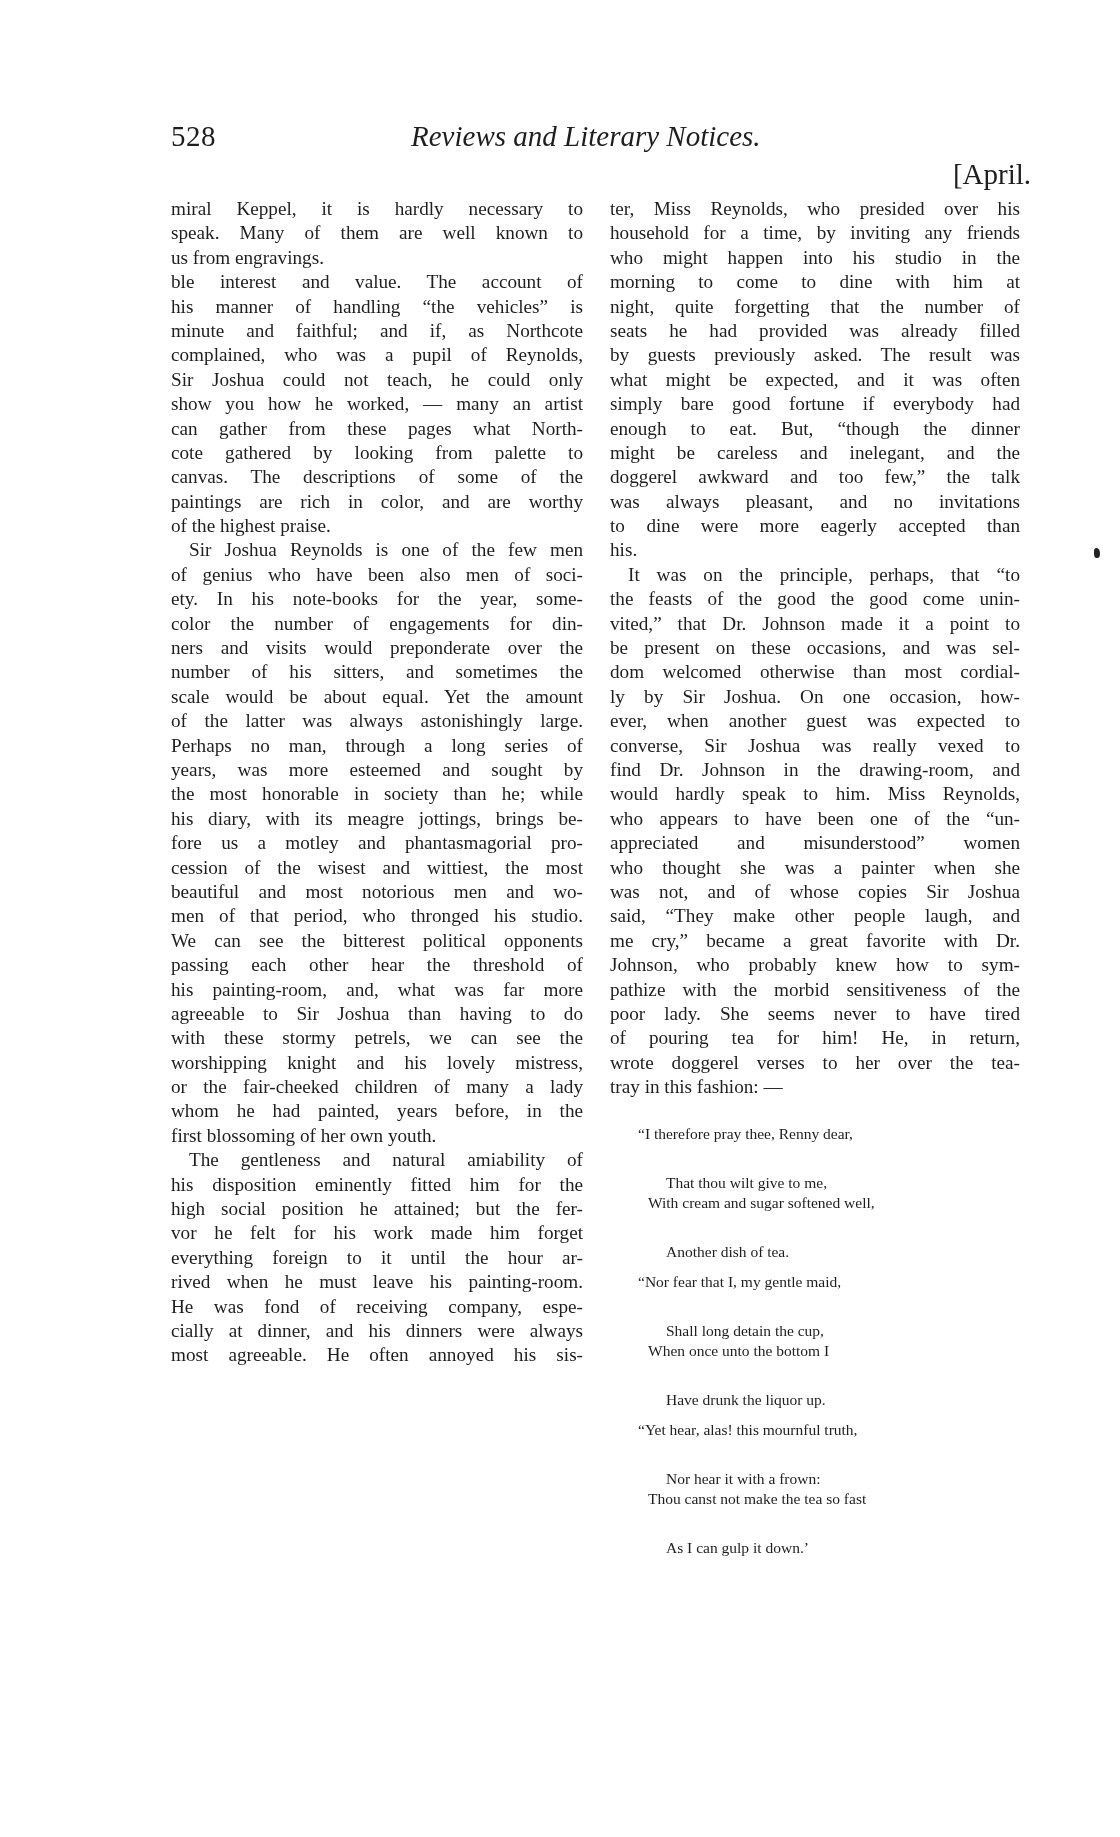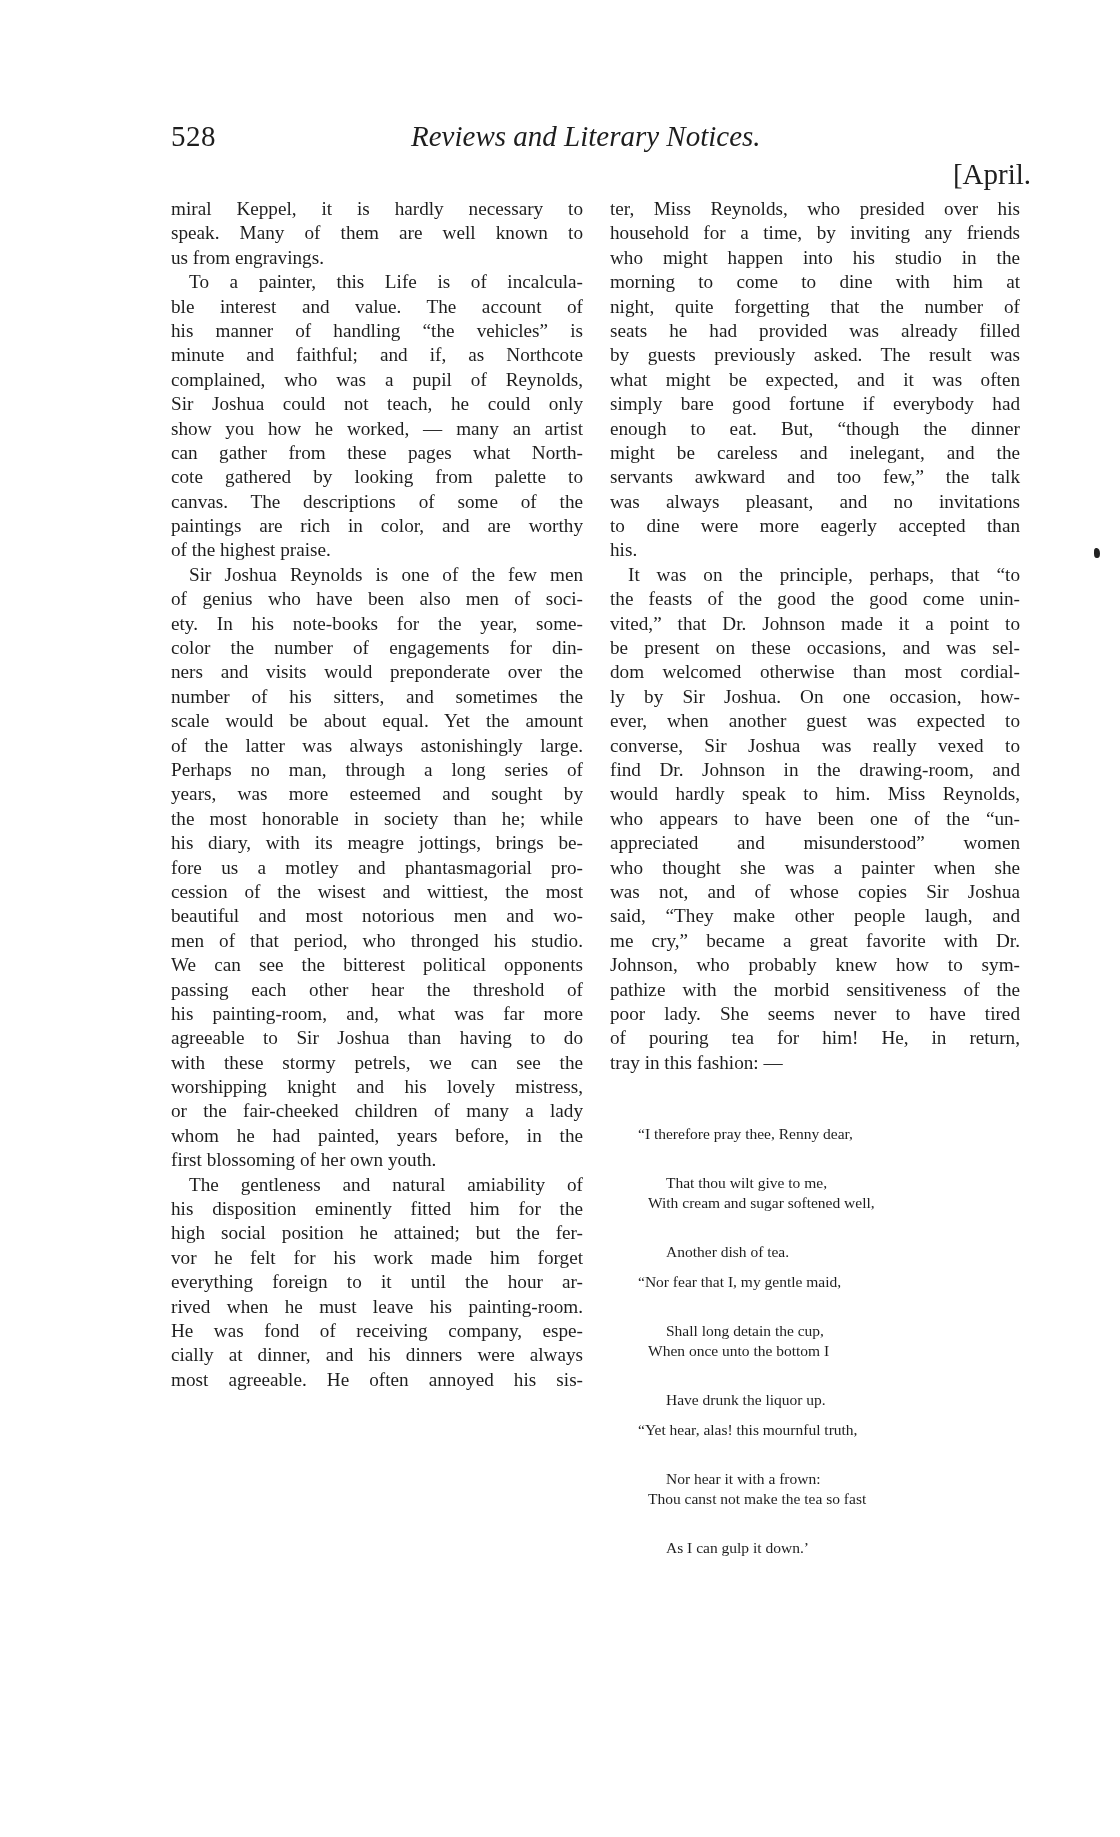--- a/index.html
+++ b/index.html
@@ -29,21 +29,20 @@
   <div class="header">
     <span class="page-number">528</span>
     <span class="running-title">Reviews and Literary Notices.</span>
     <span class="running-date">[April.</span>
   </div>
 
   <div class="col col-left" id="col-left">
       <span class="line">miral Keppel, it is hardly necessary to</span>
       <span class="line">speak. Many of them are well known to</span>
       <span class="line last">us from engravings.</span>
-      <span class="line indent">To a painter, this Life is of incalcula-</span>
       <span class="line">ble interest and value. The account of</span>
       <span class="line">his manner of handling “the vehicles” is</span>
       <span class="line">minute and faithful; and if, as Northcote</span>
       <span class="line">complained, who was a pupil of Reynolds,</span>
       <span class="line">Sir Joshua could not teach, he could only</span>
       <span class="line">show you how he worked, — many an artist</span>
       <span class="line">can gather from these pages what North-</span>
       <span class="line">cote gathered by looking from palette to</span>
       <span class="line">canvas. The descriptions of some of the</span>
       <span class="line">paintings are rich in color, and are worthy</span>
@@ -88,21 +87,21 @@
       <span class="line">household for a time, by inviting any friends</span>
       <span class="line">who might happen into his studio in the</span>
       <span class="line">morning to come to dine with him at</span>
       <span class="line">night, quite forgetting that the number of</span>
       <span class="line">seats he had provided was already filled</span>
       <span class="line">by guests previously asked. The result was</span>
       <span class="line">what might be expected, and it was often</span>
       <span class="line">simply bare good fortune if everybody had</span>
       <span class="line">enough to eat. But, “though the dinner</span>
       <span class="line">might be careless and inelegant, and the</span>
-      <span class="line">servants awkward and too few,” the talk</span>
+      <span class="line">doggerel awkward and too few,” the talk</span>
       <span class="line">was always pleasant, and no invitations</span>
       <span class="line">to dine were more eagerly accepted than</span>
       <span class="line last">his.</span>
       <span class="line indent">It was on the principle, perhaps, that “to</span>
       <span class="line">the feasts of the good the good come unin-</span>
       <span class="line">vited,” that Dr. Johnson made it a point to</span>
       <span class="line">be present on these occasions, and was sel-</span>
       <span class="line">dom welcomed otherwise than most cordial-</span>
       <span class="line">ly by Sir Joshua. On one occasion, how-</span>
       <span class="line">ever, when another guest was expected to</span>
@@ -112,20 +111,21 @@
       <span class="line">who appears to have been one of the “un-</span>
       <span class="line">appreciated and misunderstood” women</span>
       <span class="line">who thought she was a painter when she</span>
       <span class="line">was not, and of whose copies Sir Joshua</span>
       <span class="line">said, “They make other people laugh, and</span>
       <span class="line">me cry,” became a great favorite with Dr.</span>
       <span class="line">Johnson, who probably knew how to sym-</span>
       <span class="line">pathize with the morbid sensitiveness of the</span>
       <span class="line">poor lady. She seems never to have tired</span>
       <span class="line">of pouring tea for him! He, in return,</span>
+      <span class="line">wrote doggerel verses to her over the tea-</span>
       <span class="line last">tray in this fashion: —</span>
     </div>
 
   <div class="poem" id="poem" style="top: 1123.8px;">
       <div class="stanza">
         <span class="pl first">“I therefore pray thee, Renny dear,</span>
         <span class="pl in">That thou wilt give to me,</span>
         <span class="pl">With cream and sugar softened well,</span>
         <span class="pl in">Another dish of tea.</span>
       </div>

